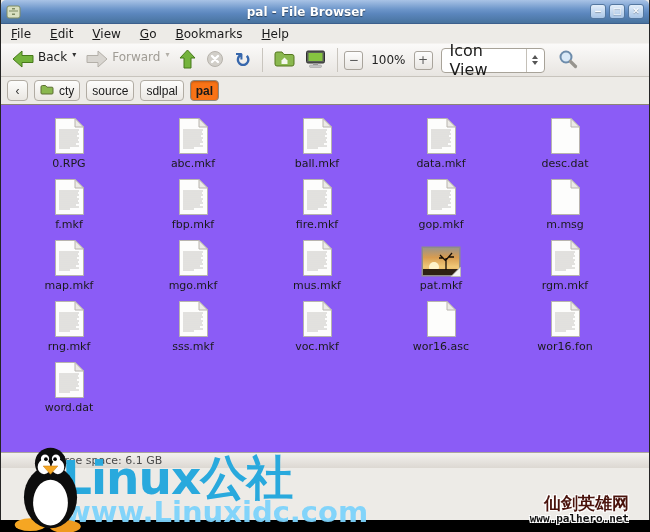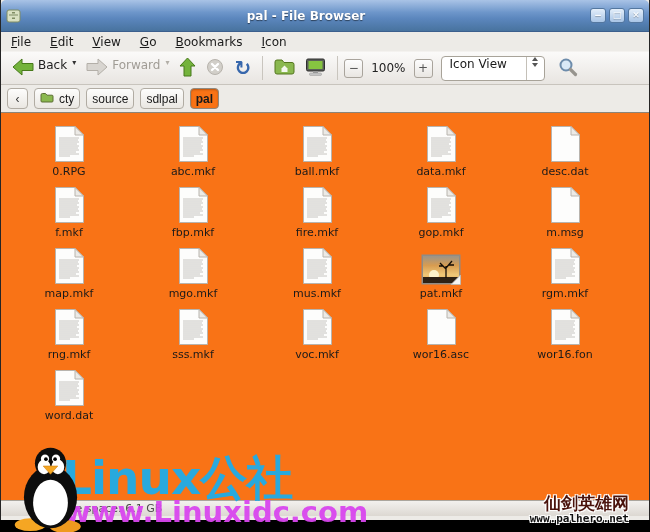--- a/index.html
+++ b/index.html
@@ -3,21 +3,21 @@
 <meta charset="utf-8">
 <style>
   * { margin:0; padding:0; box-sizing:border-box; }
   body { width:650px; height:532px; font-family:"DejaVu Sans", sans-serif; }
   .screen { position:relative; width:650px; height:532px; background:#000; overflow:hidden; }
 
   .window { position:absolute; left:0; top:0; width:650px; height:520px;
             border-left:1px solid #252525; border-right:1px solid #252525; background:#edebe7; }
 
   
-  .titlebar { height:32px; display:flex; align-items:center; padding:0 5px; gap:4px;
+  .titlebar { height:24px; display:flex; align-items:center; padding:0 5px; gap:4px;
     background:linear-gradient(180deg,#a9c3e6 0%, #6d96ca 40%, #5b86bd 60%, #48739e 100%);
     border-radius:5px 5px 0 0; border-bottom:1px solid #3c5f8d; }
   .win-icon { width:16px; height:16px; display:flex; align-items:center; }
   .title { flex:1; text-align:center; color:#fff; font-weight:bold; font-size:12px;
            text-shadow:0 1px 1px rgba(0,0,0,.5); }
   .win-controls { display:flex; gap:3px; }
   .wbtn { width:16px; height:15px; border-radius:3px; border:1px solid #54779f; color:#fff;
           background:linear-gradient(#e3eefa,#a9c5e6); font-size:9px; line-height:1;
           display:flex; align-items:center; justify-content:center; font-weight:bold;
           text-shadow:0 1px 1px rgba(0,0,0,.3); cursor:default; }
@@ -37,60 +37,60 @@
   .tbtn .chev { font-size:8px; color:#333; margin-left:1px; }
   .tbtn.disabled { color:#a09c95; }
   .tbtn.disabled .chev { color:#b3afa8; }
   .sep { width:1px; height:24px; background:#c9c5be; margin:0 6px; }
   .reload-glyph { font-size:20px; font-weight:bold; color:#3767ac; line-height:1; }
   .zoombtn { width:19px; height:19px; border:1px solid #a9a49c; border-radius:3px;
              background:linear-gradient(#fdfdfd,#e9e6e2); display:flex; align-items:center;
              justify-content:center; font-size:12px; color:#555; }
   .zoomlevel { font-size:12px; margin:0 8px; color:#222; }
   .combo { height:25px; width:104px; background:#fff; border:1px solid #a8a399; border-radius:4px;
-           display:flex; align-items:flex-start; padding-left:8px; font-size:12px; color:#1a1a1a;
+           display:flex; align-items:center; padding-left:8px; font-size:16px; color:#1a1a1a;
            margin-left:8px; }
   .combo-sep { width:1px; height:23px; background:#c4c0b8; margin-left:auto; }
   .spinner { width:17px; display:flex; flex-direction:column; align-items:center;
              justify-content:center; gap:2px; }
   .tri-up { width:0; height:0; border-left:3.5px solid transparent; border-right:3.5px solid transparent;
             border-bottom:4px solid #555; }
   .tri-down { width:0; height:0; border-left:3.5px solid transparent; border-right:3.5px solid transparent;
               border-top:4px solid #555; }
 
   
   .crumbbar { height:27px; background:#edebe7; display:flex; align-items:center; gap:6px;
               padding-left:6px; }
   .crumb { height:21px; padding:0 5px; border:1px solid #b1aca3; border-radius:4px;
            background:linear-gradient(#fdfdfc,#eae7e2); font-size:12px; color:#1a1a1a;
            display:flex; align-items:center; gap:5px; cursor:default; }
   .crumb.nav { width:21px; padding:0; justify-content:center; color:#333; }
   .crumb.active { background:#f97316; border-color:#8f8a81; font-weight:bold;
                   box-shadow:inset 0 1px 2px rgba(0,0,0,.25); }
 
   
-  .content { height:388px; background:#f97316; border-top:1px solid #8c8477; overflow:hidden;
+  .content { height:348px; background:#8b5cf6; border-top:1px solid #8c8477; overflow:hidden;
              position:relative; }
   .grid { display:grid; grid-template-columns:repeat(5,124px); grid-auto-rows:61px;
           padding:10px 0 0 6px; }
   .file-item { display:flex; flex-direction:column; align-items:center; cursor:default; }
   .file-icon { height:40px; display:flex; align-items:flex-end; justify-content:center; }
   .file-label { font-size:11px; color:#1a1a1a; margin-top:2px; }
 
   
   .statusbar { height:16px; background:linear-gradient(#f3f1ee,#dcd8d2);
                border-top:1px solid #aba69d; display:flex; align-items:center;
                font-size:11px; color:#4a4a4a; padding-left:58px; position:relative; z-index:3; }
 
   
   .tux { position:absolute; left:4px; top:444px; z-index:6; }
   .brand { position:absolute; left:62px; top:454px; z-index:5; font-weight:bold; font-size:47px;
            letter-spacing:-1px; color:#29a9dd; line-height:1; }
   .brand-url { position:absolute; left:64px; top:498px; z-index:4; font-weight:bold; font-size:29px;
-               color:#d946ef; line-height:1; opacity:.95; }
+               color:#7dd3fc; line-height:1; opacity:.95; }
   .palhero { position:absolute; right:21px; top:494px; z-index:6; text-align:right; }
   .ph-name { font-family:"DejaVu Serif", serif; font-weight:bold; font-size:17px; color:#4a130c;
              line-height:1.1;
              text-shadow:-1px -1px 0 #fff, 1px -1px 0 #fff, -1px 1px 0 #fff, 1px 1px 0 #fff; }
   .ph-url { font-family:"DejaVu Sans Mono", monospace; font-weight:bold; font-size:11px; color:#111;
             line-height:1.1;
             text-shadow:-1px -1px 0 #fff, 1px -1px 0 #fff, -1px 1px 0 #fff, 1px 1px 0 #fff;margin-left:48px; }
 </style>
 </head>
 <body>
@@ -120,21 +120,21 @@
           </span>
       </span>
     </div>
 
     <div class="menubar">
       <span class="mi">File</span>
       <span class="mi">Edit</span>
       <span class="mi">View</span>
       <span class="mi">Go</span>
       <span class="mi">Bookmarks</span>
-      <span class="mi">Icon</span>
+      <span class="mi">Help</span>
     </div>
 
     <div class="toolbar">
       <div class="tbtn">
         <span>
           <svg width="22" height="18" viewBox="0 0 22 18">
             <path d="M10 1 L1 9 L10 17 L10 12.5 H21 V5.5 H10 Z" fill="#74b33c" stroke="#47791a" stroke-width="1"></path>
           </svg>
         </span>
         <span>Back</span>

